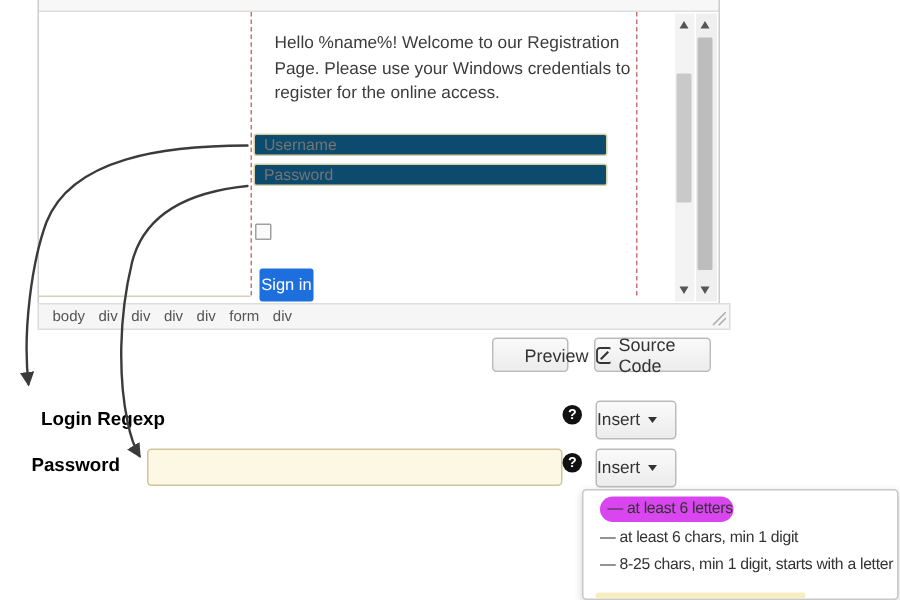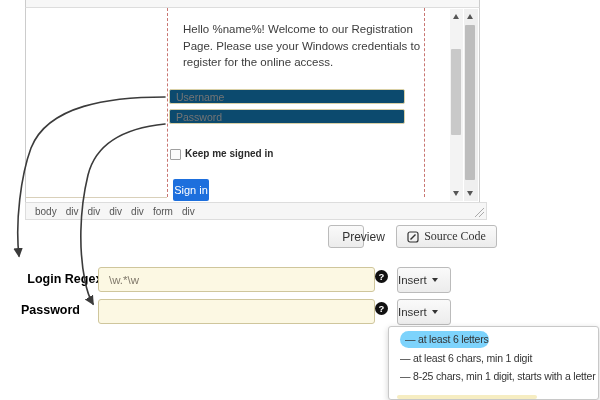--- a/index.html
+++ b/index.html
@@ -38,22 +38,22 @@
 
   
   .crumbbar{left:25px;top:202px;width:451px;height:16px;background:#f6f6f6;
             border:1px solid #ddd;display:flex;align-items:center;padding-left:9px;gap:9px;}
   .crumb{font-size:10px;color:#555;}
 
   
   .graybtn{height:23px;background:linear-gradient(#fafafa,#ececec);border:1px solid #bbb;
            border-radius:3px;color:#333;font-size:12px;display:flex;align-items:center;
            justify-content:center;gap:5px;box-sizing:border-box;}
-  .btn-preview{left:328px;top:225px;width:36px;padding-left:30px;}
-  .btn-source{left:396px;top:225px;width:101px;font-family:Liberation Serif, serif;}
+  .btn-preview{left:328px;top:225px;width:51px;padding-left:30px;}
+  .btn-source{left:396px;top:225px;width:78px;}
 
   
   .biglabel{font-size:12.5px;font-weight:bold;color:#000;text-align:right;line-height:14px;}
   .lbl-login{left:0;top:272px;width:83px;padding-left:27px;}
   .lbl-pass{left:0;top:303px;width:80px;}
   .regexinput{left:98px;width:265px;height:23px;background:#fcf8e3;border:1px solid #cfc69c;
               border-radius:3px;font-size:11.5px;color:#80796b;padding:0 0 0 10px;outline:none;
               font-family:"Liberation Sans",sans-serif;}
   .rx1{top:267px;} .rx2{top:299px;}
   .help{width:13px;height:13px;background:#111;border-radius:50%;color:#fff;font-size:9.5px;
@@ -65,21 +65,21 @@
   .ib1{top:267px;} .ib2{top:299px;}
   .caret{width:0;height:0;border-left:3.5px solid transparent;border-right:3.5px solid transparent;
          border-top:4px solid #333;}
 
   
   .menu{left:388px;top:326px;width:211px;height:74px;background:#fff;border:1px solid #c8c8c8;
         border-radius:3px;box-shadow:0 2px 6px rgba(0,0,0,.18);padding-top:3px;box-sizing:border-box;
         overflow:hidden;}
   .mitem{position:relative;z-index:1;height:18.5px;line-height:18.5px;padding-left:11px;
          font-size:10.5px;color:#333;white-space:nowrap;letter-spacing:-0.2px;}
-  .mitem.hl span{background:#7dd3fc;border-radius:10px;padding:2px 0 3px 5px;}
+  .mitem.hl span{background:#d946ef;border-radius:10px;padding:2px 0 3px 5px;}
   .sliver{left:8px;bottom:0;width:140px;height:4px;background:#f6edc2;border-radius:4px;z-index:0;}
 
   
   .arrows{left:0;top:0;pointer-events:none;z-index:6;}
 </style>
 </head>
 <body>
 
 <div class="page">
 
@@ -88,21 +88,20 @@
   <div class="abs editor">
     <div class="abs guide g1"></div>
     <div class="abs guide g2"></div>
 
     <div class="abs welcome">Hello %name%! Welcome to our Registration Page. Please use your Windows credentials to register for the online access.</div>
 
     <input class="abs pvinput pvuser" placeholder="Username" style="">
     <input class="abs pvinput pvpass" placeholder="Password" style="">
 
     <div class="abs chk"></div>
-    <div class="abs chklabel">Keep me signed in</div>
 
     <div class="abs signin">Sign in</div>
 
     <div class="abs faintline"></div>
 
     <div class="abs sbar sb-in">
       <div class="abs tri tri-up"></div>
       <div class="abs thumb thumb-in"></div>
       <div class="abs tri tri-down"></div>
     </div>
@@ -136,21 +135,20 @@
   </div>
   <div class="abs graybtn btn-source">
     <svg width="12" height="12">
       <rect x="1" y="1" width="10" height="10" rx="2" fill="none" stroke="#333" stroke-width="1.2"></rect>
       <path d="M3.5 8.5 L8.5 3.5" stroke="#333" stroke-width="1.4"></path>
     </svg>
     <span>Source Code</span>
   </div>
 
   <div class="abs biglabel lbl-login">Login Regexp</div>
-  <input class="abs regexinput rx1" value="\w.*\w" style="">
   <div class="abs help h1">?</div>
   <div class="abs insertbtn ib1">
     <span>Insert</span>
     <span class="caret"></span>
   </div>
 
   <div class="abs biglabel lbl-pass">
     <div>Password</div>
   </div>
   <input class="abs regexinput rx2" value="" style="">

